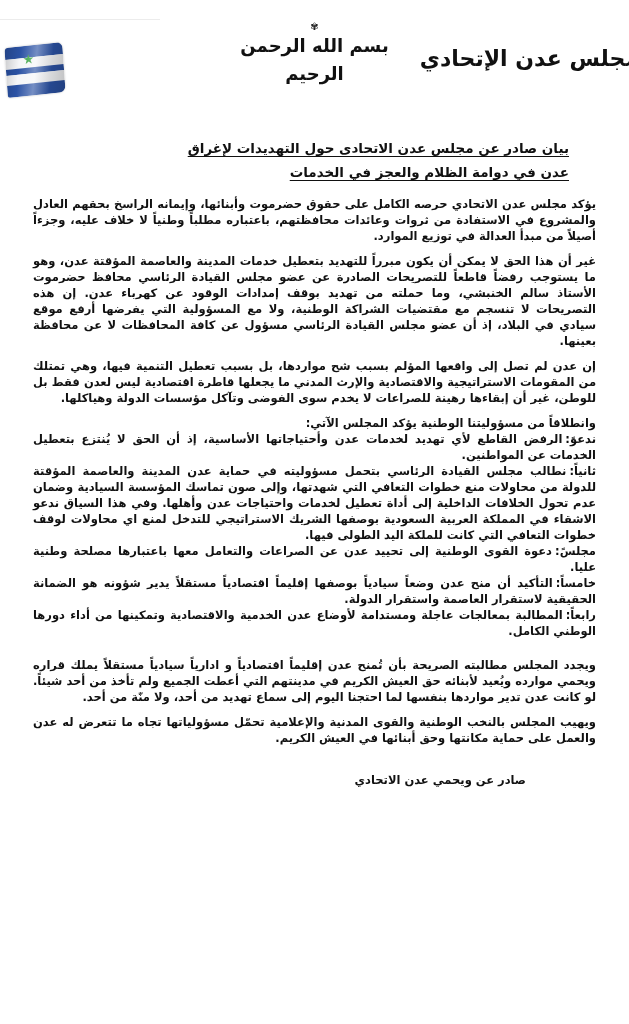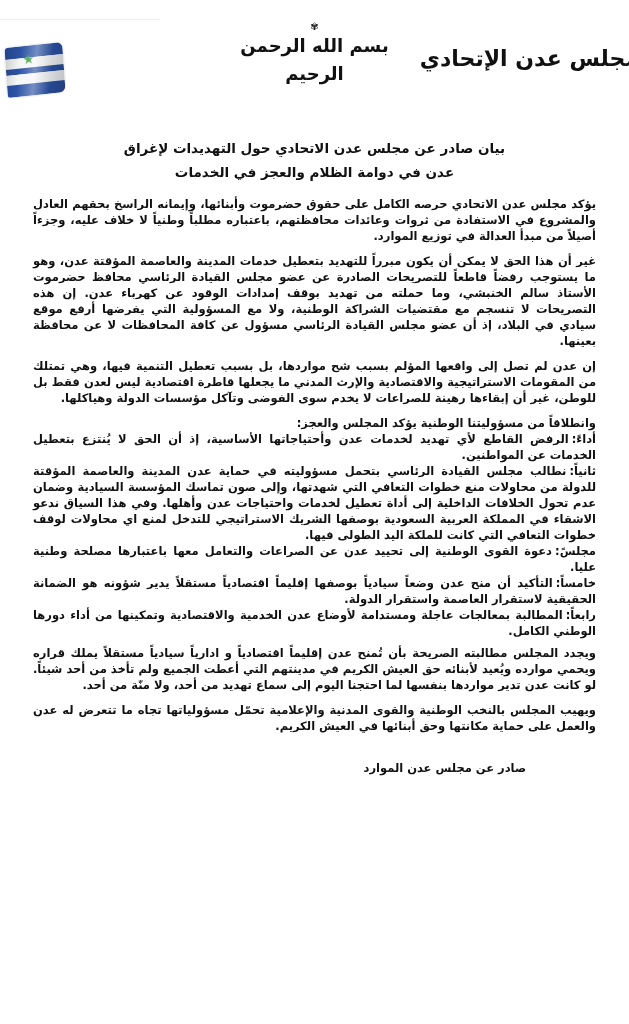--- a/index.html
+++ b/index.html
@@ -51,33 +51,33 @@
     font-size:22px;font-weight:bold;white-space:nowrap;
   }
   
   .doc-title{
     margin:8px 60px 0;
     text-align:center;
     font-weight:bold;
     font-size:13.5px;
     line-height:24px;
   }
-  .doc-title .t-line{text-underline-offset:3px;}
+  .doc-title .t-line{text-decoration:underline;text-underline-offset:3px;text-align:right;}
   
   .body{
     margin:12px 33px 0;
     font-size:11.5px;
     font-weight:bold;
     line-height:16px;
     text-align:justify;
     text-justify:inter-word;
   }
   .body p{margin:0 0 9px 0;}
   .body p.tight{margin:0;}
-  .body p.gap-top{margin-top:6px;}
+  .body p.gap-top{margin-top:18px;}
   .res-label{margin-left:3px;}
   
   .signature{
     width:max-content;
     margin:26px 70px 0 auto;
     text-align:center;
     font-size:11.5px;
     font-weight:bold;
     line-height:17px;
   }
@@ -111,29 +111,29 @@
   <div class="doc-title">
     <div class="t-line">بيان صادر عن مجلس عدن الاتحادي حول التهديدات لإغراق</div>
     <div class="t-line">عدن في دوامة الظلام والعجز في الخدمات</div>
   </div>
 
   <div class="body">
     <p>يؤكد مجلس عدن الاتحادي حرصه الكامل على حقوق حضرموت وأبنائها، وإيمانه الراسخ بحقهم العادل والمشروع في الاستفادة من ثروات وعائدات محافظتهم، باعتباره مطلباً وطنياً لا خلاف عليه، وجزءاً أصيلاً من مبدأ العدالة في توزيع الموارد.</p>
     <p>غير أن هذا الحق لا يمكن أن يكون مبرراً للتهديد بتعطيل خدمات المدينة والعاصمة المؤقتة عدن، وهو ما يستوجب رفضاً قاطعاً للتصريحات الصادرة عن عضو مجلس القيادة الرئاسي محافظ حضرموت الأستاذ سالم الخنبشي، وما حملته من تهديد بوقف إمدادات الوقود عن كهرباء عدن. إن هذه التصريحات لا تنسجم مع مقتضيات الشراكة الوطنية، ولا مع المسؤولية التي يفرضها أرفع موقع سيادي في البلاد، إذ أن عضو مجلس القيادة الرئاسي مسؤول عن كافة المحافظات لا عن محافظة بعينها.</p>
     <p>إن عدن لم تصل إلى واقعها المؤلم بسبب شح مواردها، بل بسبب تعطيل التنمية فيها، وهي تمتلك من المقومات الاستراتيجية والاقتصادية والإرث المدني ما يجعلها قاطرة اقتصادية ليس لعدن فقط بل للوطن، غير أن إبقاءها رهينة للصراعات لا يخدم سوى الفوضى وتآكل مؤسسات الدولة وهياكلها.</p>
 
-    <p class="tight">وانطلاقاً من مسؤوليتنا الوطنية يؤكد المجلس والعجز:</p>
+    <p class="tight">وانطلاقاً من مسؤوليتنا الوطنية يؤكد المجلس الآتي:</p>
 
-    <p class="tight"><span class="res-label">أداءً:</span><span>الرفض القاطع لأي تهديد لخدمات عدن وأحتياجاتها الأساسية، إذ أن الحق لا يُنتزع بتعطيل الخدمات عن المواطنين.</span></p>
+    <p class="tight"><span class="res-label">ندعوً:</span><span>الرفض القاطع لأي تهديد لخدمات عدن وأحتياجاتها الأساسية، إذ أن الحق لا يُنتزع بتعطيل الخدمات عن المواطنين.</span></p>
     <p class="tight"><span class="res-label">ثانياً:</span><span>نطالب مجلس القيادة الرئاسي بتحمل مسؤوليته في حماية عدن المدينة والعاصمة المؤقتة للدولة من محاولات منع خطوات التعافي التي شهدتها، وإلى صون تماسك المؤسسة السيادية وضمان عدم تحول الخلافات الداخلية إلى أداة تعطيل لخدمات واحتياجات عدن وأهلها. وفي هذا السياق ندعو الاشقاء في المملكة العربية السعودية بوصفها الشريك الاستراتيجي للتدخل لمنع اي محاولات لوقف خطوات التعافي التي كانت للملكة اليد الطولى فيها.</span></p>
     <p class="tight"><span class="res-label">مجلسً:</span><span>دعوة القوى الوطنية إلى تحييد عدن عن الصراعات والتعامل معها باعتبارها مصلحة وطنية عليا.</span></p>
     <p class="tight"><span class="res-label">خامساً:</span><span>التأكيد أن منح عدن وضعاً سيادياً بوصفها إقليماً اقتصادياً مستقلاً يدير شؤونه هو الضمانة الحقيقية لاستقرار العاصمة واستقرار الدولة.</span></p>
     <p class="tight"><span class="res-label">رابعاً:</span><span>المطالبة بمعالجات عاجلة ومستدامة لأوضاع عدن الخدمية والاقتصادية وتمكينها من أداء دورها الوطني الكامل.</span></p>
 
     <p class="gap-top">ويجدد المجلس مطالبته الصريحة بأن تُمنح عدن إقليماً اقتصادياً و ادارياً سيادياً مستقلاً يملك قراره ويحمي موارده ويُعيد لأبنائه حق العيش الكريم في مدينتهم التي أعطت الجميع ولم تأخذ من أحد شيئاً. لو كانت عدن تدير مواردها بنفسها لما احتجنا اليوم إلى سماع تهديد من أحد، ولا منّة من أحد.</p>
     <p>ويهيب المجلس بالنخب الوطنية والقوى المدنية والإعلامية تحمّل مسؤولياتها تجاه ما تتعرض له عدن والعمل على حماية مكانتها وحق أبنائها في العيش الكريم.</p>
 
     <div class="signature">
-      <div>صادر عن مجلس عدن الموارد</div>
+      <div>صادر عن ويحمي عدن الاتحادي</div>
     </div>
   </div>
 
 </div>
 
 </body></html>

